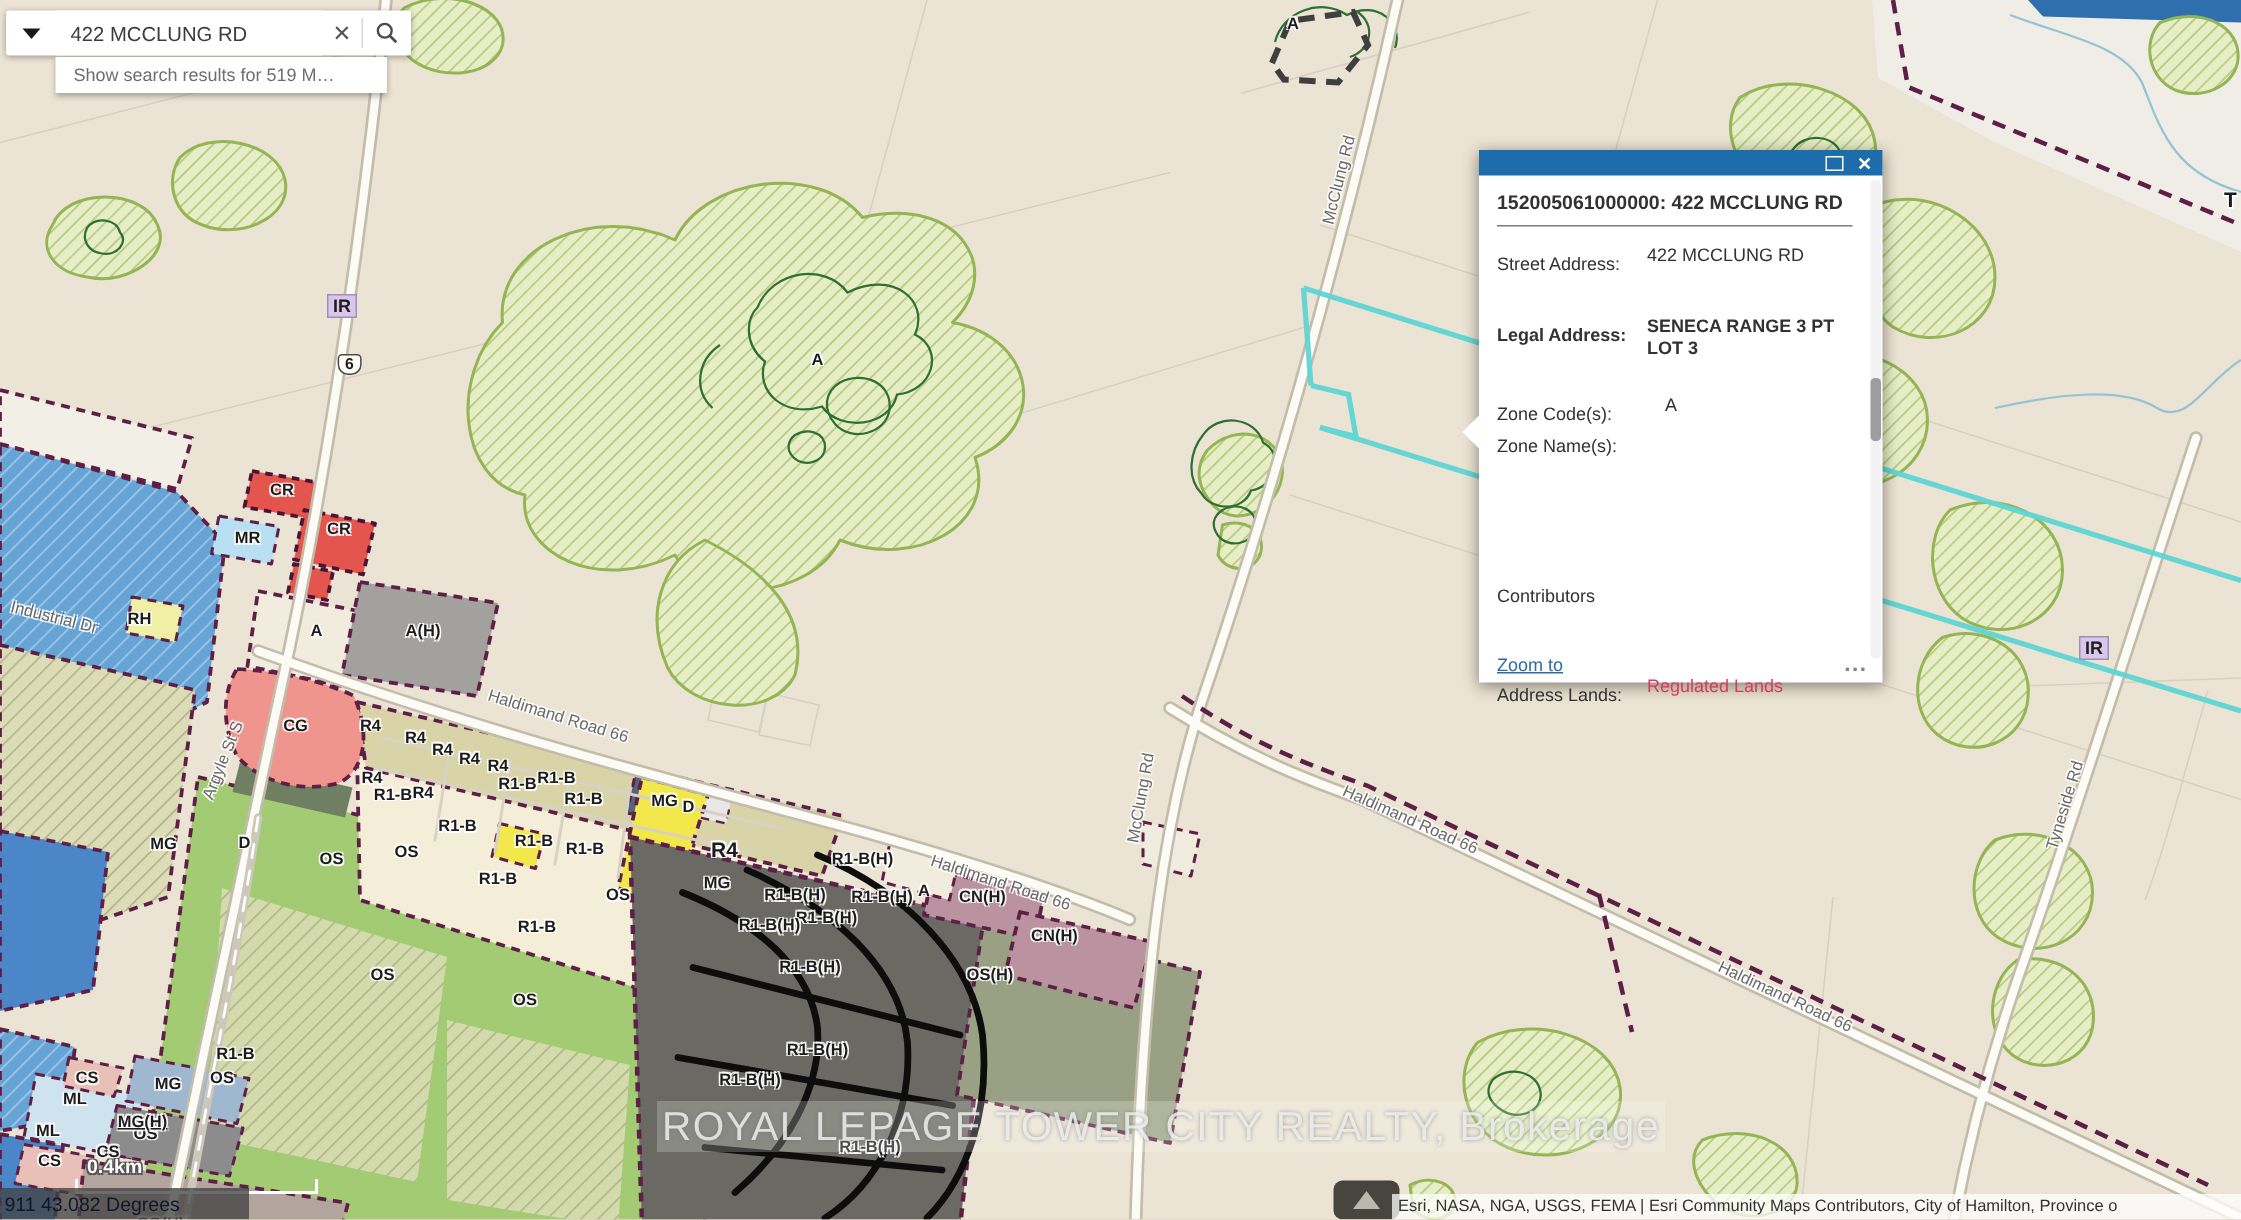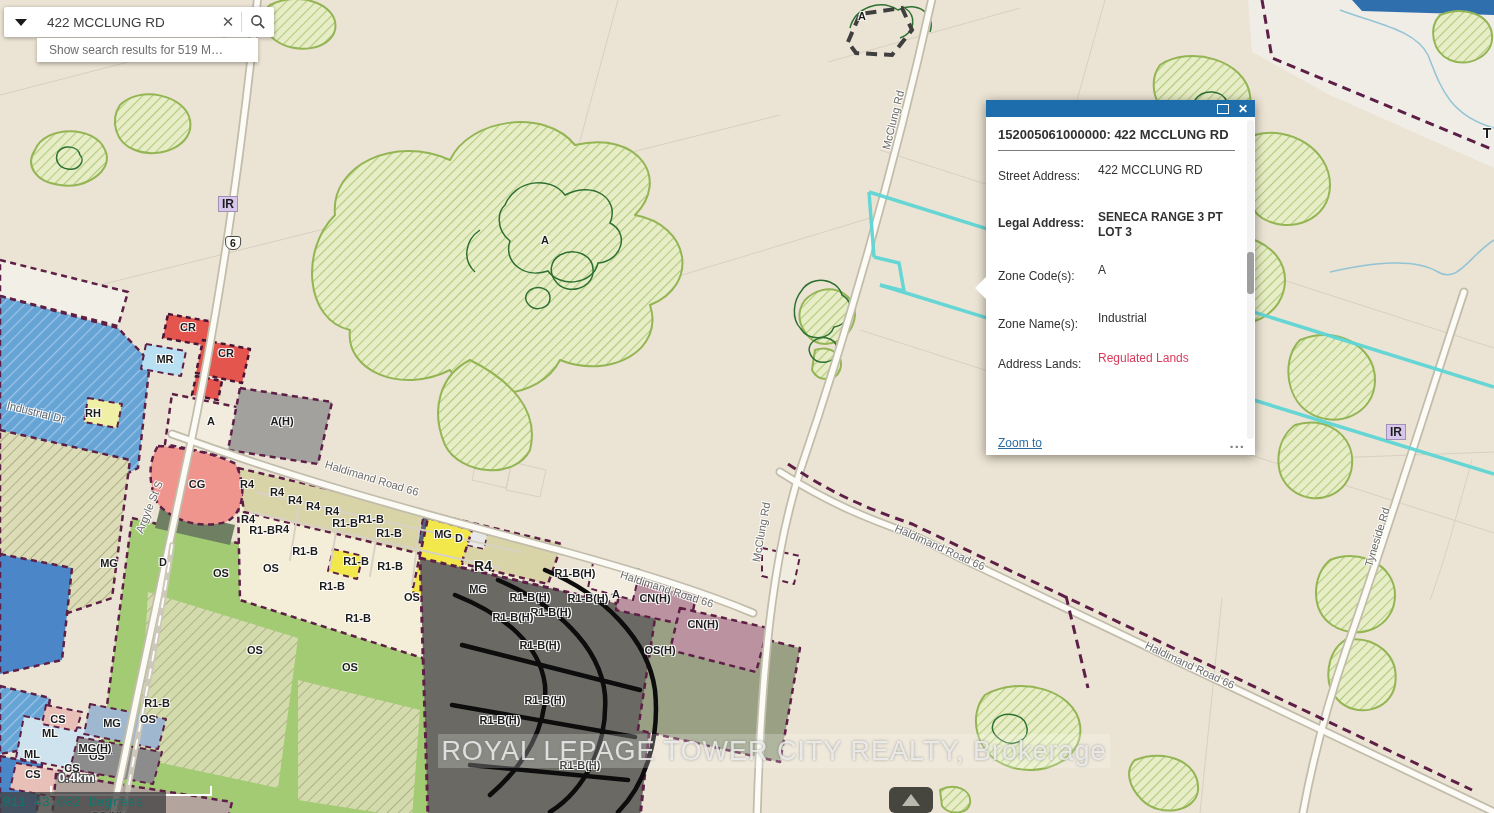--- a/index.html
+++ b/index.html
@@ -46,41 +46,41 @@
   .win-close{color:#fff;font-size:12px;font-weight:bold;line-height:1;cursor:pointer;}
   #popup-body{padding:8px 20px 0 12px;position:relative;}
   #popup-title{font-size:13px;font-weight:bold;color:#323232;margin:2px 0 8px;}
   #popup-hr{border:0;border-top:1px solid #7a7a7a;margin:0 0 12px;}
   .pf-row{display:flex;align-items:flex-start;}
   .pf-label{flex:0 0 100px;font-size:12px;color:#323232;padding-top:6px;line-height:1.2;}
   .pf-value{flex:1;font-size:12px;color:#323232;line-height:1.25;}
   .pf-row:nth-of-type(1){margin-bottom:31px;}
   .pf-row:nth-of-type(2){margin-bottom:27px;}
   .pf-row:nth-of-type(3){margin-bottom:23px;font-weight:bold;}
-  .pf-row:nth-of-type(4){margin-bottom:27px;}
-  .pf-row:nth-of-type(5){margin-bottom:20px;}
+  .pf-row:nth-of-type(4){gap:12px;}
+  .pf-row:nth-of-type(5){margin-bottom:45px;flex-direction:column;}
   #popup-footer{position:absolute;left:12px;right:10px;bottom:5px;display:flex;justify-content:space-between;
       align-items:center;}
   #zoom-to{font-size:12px;color:#2d6ca2;text-decoration:underline;cursor:pointer;}
   #popup-menu{color:#828282;font-size:15px;font-weight:bold;letter-spacing:1px;line-height:8px;cursor:pointer;}
   #popup-scroll{position:absolute;right:1px;top:20px;bottom:16px;width:7px;background:#f2f2f2;border-radius:3px;}
   #popup-thumb{position:absolute;top:132px;width:7px;height:42px;background:#9e9e9e;border-radius:3px;cursor:pointer;}
 
   
   #watermark{position:absolute;left:438px;top:734px;width:672px;height:34px;z-index:3;
       background:rgba(255,255,255,.22);display:flex;align-items:center;justify-content:center;
       font-size:27px;color:rgba(243,243,243,.82);letter-spacing:1px;white-space:nowrap;
       text-shadow:0 0 3px rgba(110,110,110,.6);}
   #scale-box{position:absolute;left:50px;top:770px;z-index:4;}
   #scale-label{font-size:13px;font-weight:bold;color:#fff;
       text-shadow:-1px -1px 0 #555,1px -1px 0 #555,-1px 1px 0 #555,1px 1px 0 #555;margin-left:8px;}
   #scale-bar{width:158px;height:8px;border-left:2px solid #fff;border-right:2px solid #fff;
       border-bottom:2px solid #fff;margin-top:1px;}
   #coord-bar{position:absolute;left:0;top:792px;width:163px;height:21px;background:rgba(66,66,66,.78);
-      z-index:4;color:#0f766e;font-size:13px;line-height:21px;padding-left:3px;white-space:nowrap;overflow:hidden;font-family:Liberation Mono, monospace;}
+      z-index:4;color:#0f172a;font-size:13px;line-height:21px;padding-left:3px;white-space:nowrap;overflow:hidden;}
   #attribution{position:absolute;left:928px;right:0;top:796px;height:17px;background:rgba(255,255,255,.75);
       z-index:4;font-size:11px;color:#323232;line-height:17px;padding:0 4px;white-space:nowrap;overflow:hidden;}
   #esri-logo{position:absolute;left:889px;top:787px;width:44px;height:26px;background:#46463e;
       border-radius:6px;z-index:4;display:flex;align-items:center;justify-content:center;}
   .logo-tri{width:0;height:0;border-left:9px solid transparent;border-right:9px solid transparent;
       border-bottom:12px solid #b9b9ad;}
 </style>
 </head>
 <body>
 
@@ -334,20 +334,21 @@
   <div id="scale-box">
     <div id="scale-label">0.4km</div>
     <div id="scale-bar"></div>
   </div>
 
   <div id="coord-bar">911 43.082 Degrees</div>
 
   <div id="esri-logo">
     <span class="logo-tri"></span>
   </div>
+  <div id="attribution">Esri, NASA, NGA, USGS, FEMA | Esri Community Maps Contributors, City of Hamilton, Province o</div>
 
   <div id="search-bar">
     <div id="search-dd">
       <span class="caret-down"></span>
     </div>
     <input id="search-input" readonly="" value="422 MCCLUNG RD" style="">
     <div id="search-clear">✕</div>
     <div id="search-sep"></div>
     <div id="search-go">
       <svg width="16" height="16" viewBox="0 0 16 16">
@@ -374,21 +375,21 @@
       <div class="pf-row">
         <div class="pf-label">Legal Address:</div>
         <div class="pf-value">SENECA RANGE 3 PT LOT 3</div>
       </div>
       <div class="pf-row">
         <div class="pf-label">Zone Code(s):</div>
         <div class="pf-value">A</div>
       </div>
       <div class="pf-row">
         <div class="pf-label">Zone Name(s):</div>
-        <div class="pf-value">Industrial</div>
+        <div class="pf-value">Contributors</div>
       </div>
       <div class="pf-row">
         <div class="pf-label">Address Lands:</div>
         <div class="pf-value" style="color: rgb(216, 59, 92);">Regulated Lands</div>
       </div>
     </div>
     <div id="popup-scroll">
       <div id="popup-thumb"></div>
     </div>
     <div id="popup-footer">

